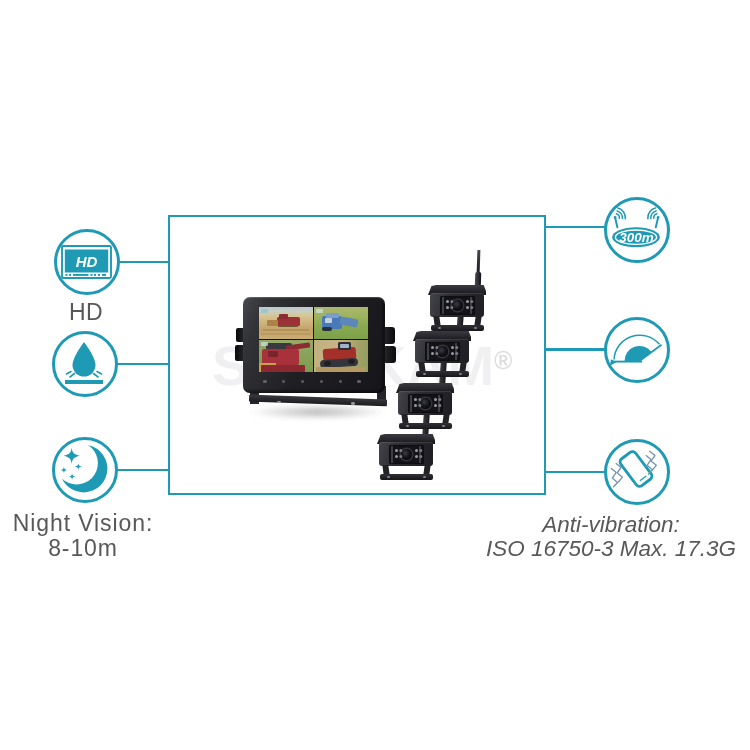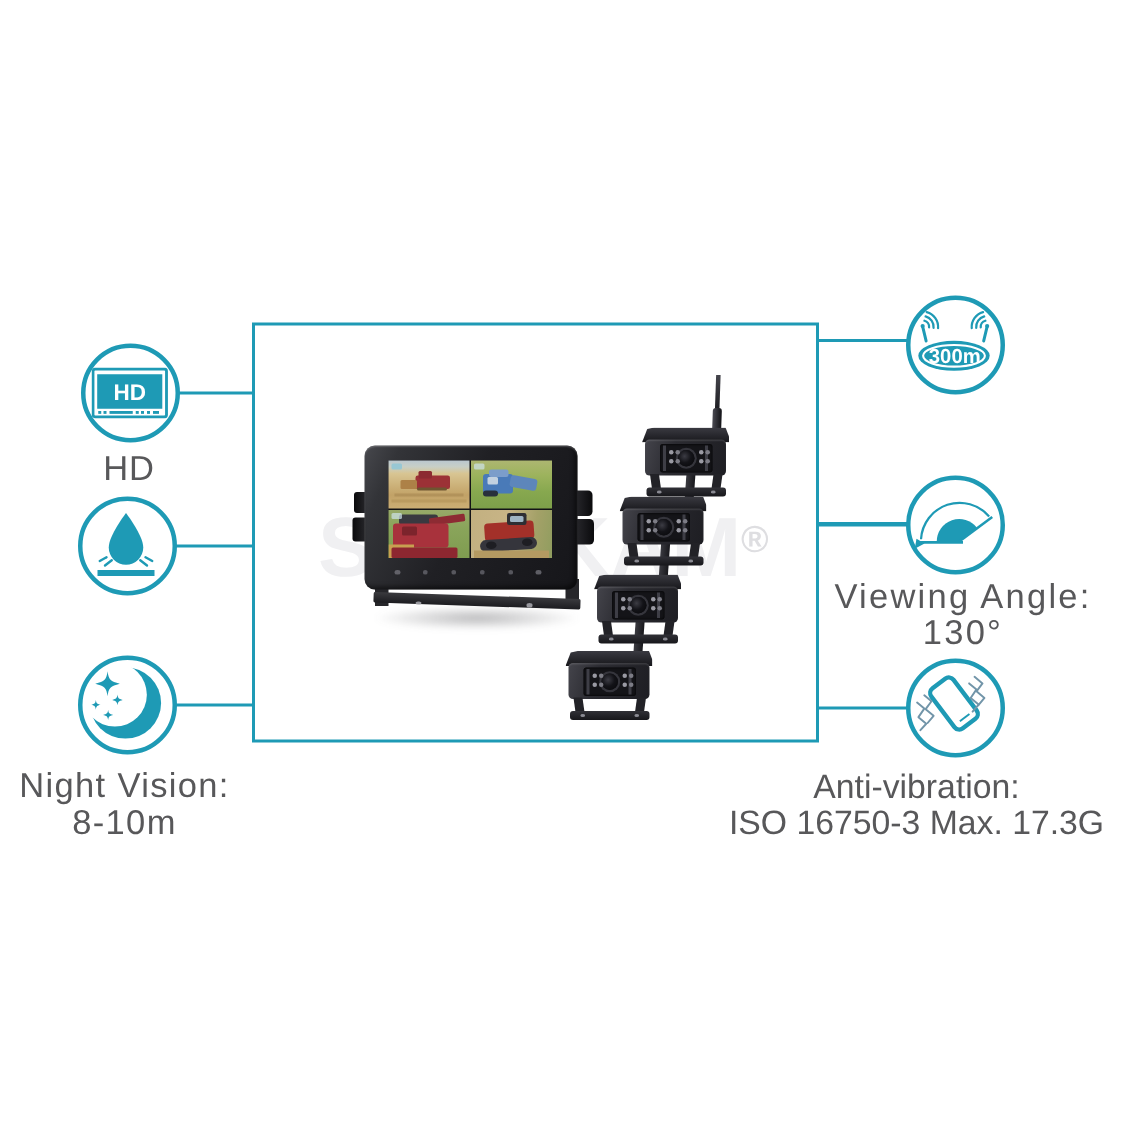--- a/index.html
+++ b/index.html
@@ -5,21 +5,21 @@
 html,body{margin:0;padding:0;background:#fff;}
 #page{position:relative;width:750px;height:750px;background:#fff;overflow:hidden;
   font-family:"Liberation Sans",sans-serif;}
 .wm{position:absolute;left:212px;top:332px;font-size:56px;font-weight:bold;
   color:#f0f0f2;letter-spacing:0;z-index:0;line-height:56px;}
 .wm sup{font-size:25px;vertical-align:16px;letter-spacing:0;font-weight:bold;}
 .rect{position:absolute;left:168px;top:215px;width:378px;height:280px;
   border:2.5px solid #1e9ab5;box-sizing:border-box;z-index:1;}
 .ln{position:absolute;height:2.5px;background:#1e9ab5;z-index:1;}
 .circ{position:absolute;width:66px;height:66px;border-radius:50%;
-  border:3.6px solid #1e9ab5;background:#fff;box-sizing:border-box;z-index:2;}
+  border:3.6px solid #1e9ab5;background:#fff;box-sizing:border-box;z-index:2;font-style:italic;}
 .circ svg{position:absolute;}
 .lbl{position:absolute;color:#58585a;font-size:22px;line-height:26px;
   text-align:center;z-index:2;white-space:nowrap;}
 </style>
 </head>
 <body>
 <div id="page">
   <div class="wm">STONKAM<sup style="color:#dedee1;">®</sup></div>
   <div class="rect"></div>
 
@@ -120,22 +120,21 @@
         <path d="M1.4 23.4 L6.2 27.4 L2.3 33.1 L7.5 37.5 L3.6 41.8"></path>
         <path d="M6.2 18.5 L11 22.5 L7.1 27.8 L12.4 32.2 L8.4 37"></path>
         <path d="M39.7 6.2 L45 10.6 L41 15.9 L46.3 20.3 L42.3 25.1"></path>
         <path d="M36.1 10.6 L41 14.6 L37.1 20.3 L42.4 24.7 L38.4 29.4"></path>
       </g>
     </svg>
   </div>
 
   <div class="lbl" style="left:26px;top:299px;width:120px;font-size:23px;letter-spacing:.5px;">HD</div>
   <div class="lbl" style="left:-17px;top:511px;width:200px;font-size:23px;letter-spacing:.9px;line-height:25px;">Night Vision:<br>8-10m</div>
-  <div class="lbl" style="left:542px;top:385px;width:200px;font-size:23px;letter-spacing:1.5px;line-height:24px;">Viewing Angle:<br>130°</div>
-  <div class="lbl" style="left:481px;top:513px;width:260px;font-size:22.5px;line-height:24px;">Anti-vibration:<br>ISO 16750-3 Max. 17.3G</div>
+  <div class="lbl" style="left:481px;top:513px;width:260px;font-size:22.5px;line-height:24px;font-style:italic;">Anti-vibration:<br>ISO 16750-3 Max. 17.3G</div>
 
   <div style="position:absolute;left:248px;top:404px;width:140px;height:16px;z-index:2;
     background:radial-gradient(ellipse at center,rgba(60,60,65,.35),rgba(0,0,0,0) 70%);filter:blur(2px);"></div>
 
   <div style="position:absolute;left:250px;top:386px;width:9px;height:18px;background:#26262a;z-index:3;"></div>
   <div style="position:absolute;left:377px;top:386px;width:9px;height:18px;background:#26262a;z-index:3;"></div>
   <div style="position:absolute;left:249px;top:397px;width:138px;height:7px;background:linear-gradient(#3a3a3e,#1c1c20);z-index:3;transform:rotate(2deg);border-radius:1px;"></div>
   <div style="position:absolute;left:277px;top:400.5px;width:4px;height:2.5px;background:#97979d;border-radius:50%;z-index:4;"></div>
   <div style="position:absolute;left:351px;top:402px;width:4px;height:2.5px;background:#97979d;border-radius:50%;z-index:4;"></div>
 

